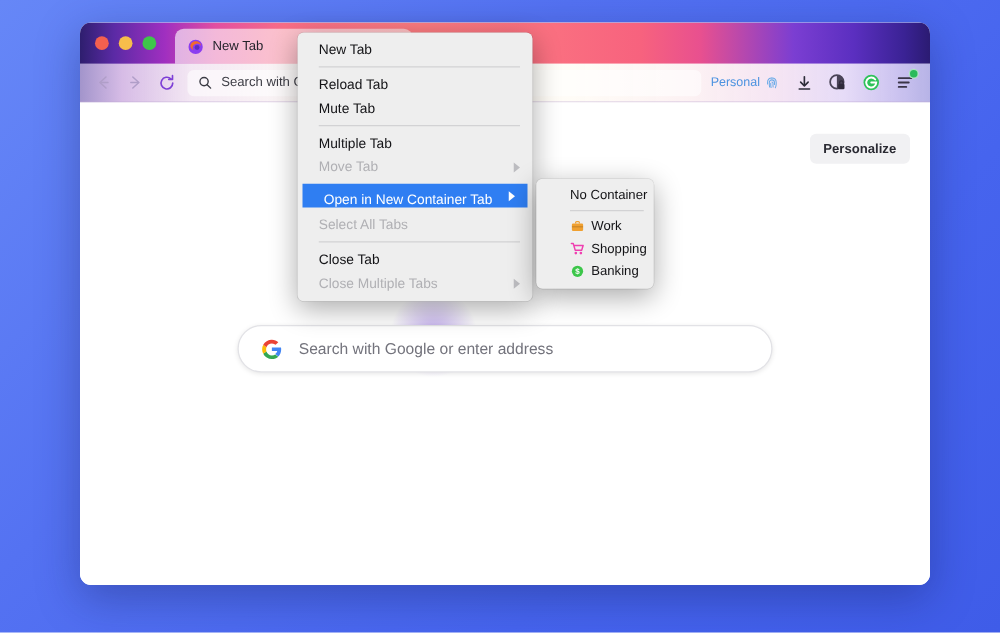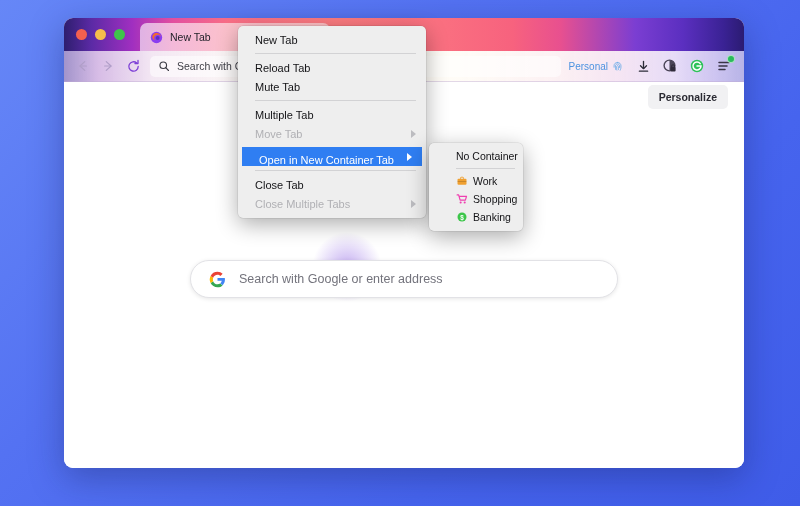--- a/index.html
+++ b/index.html
@@ -118,21 +118,21 @@
     background: #2aba5c; border: 1px solid rgba(255,255,255,.6);
   }
 
   
   .page {
     position: relative;
     height: calc(450px - 33px - 31px);
     background: #fff;
   }
   .personalize-btn {
-    position: absolute; right: 16px; top: 3px;
+    position: absolute; right: 16px; top: 25px;
     background: #f1f1f3;
     border-radius: 5px;
     padding: 6px 11px;
     font-size: 10.5px; color: #2b2b33;
     font-weight: bold;
   }
   .search-wrap {
     position: absolute; left: 0; right: 0; top: 178px;
     display: flex; justify-content: center;
   }
@@ -347,20 +347,23 @@
       <span>Multiple Tab</span>
     </div>
     <div class="mi disabled">
       <span>Move Tab</span>
       <span class="mi-arrow"></span>
     </div>
     <div class="mi hl">
       <span>Open in New Container Tab</span>
       <span class="mi-arrow"></span>
     </div>
+    <div class="mi disabled">
+      <span>Select All Tabs</span>
+    </div>
     <div class="sep"></div>
     <div class="mi">
       <span>Close Tab</span>
     </div>
     <div class="mi disabled">
       <span>Close Multiple Tabs</span>
       <span class="mi-arrow"></span>
     </div>
   </div>
 

